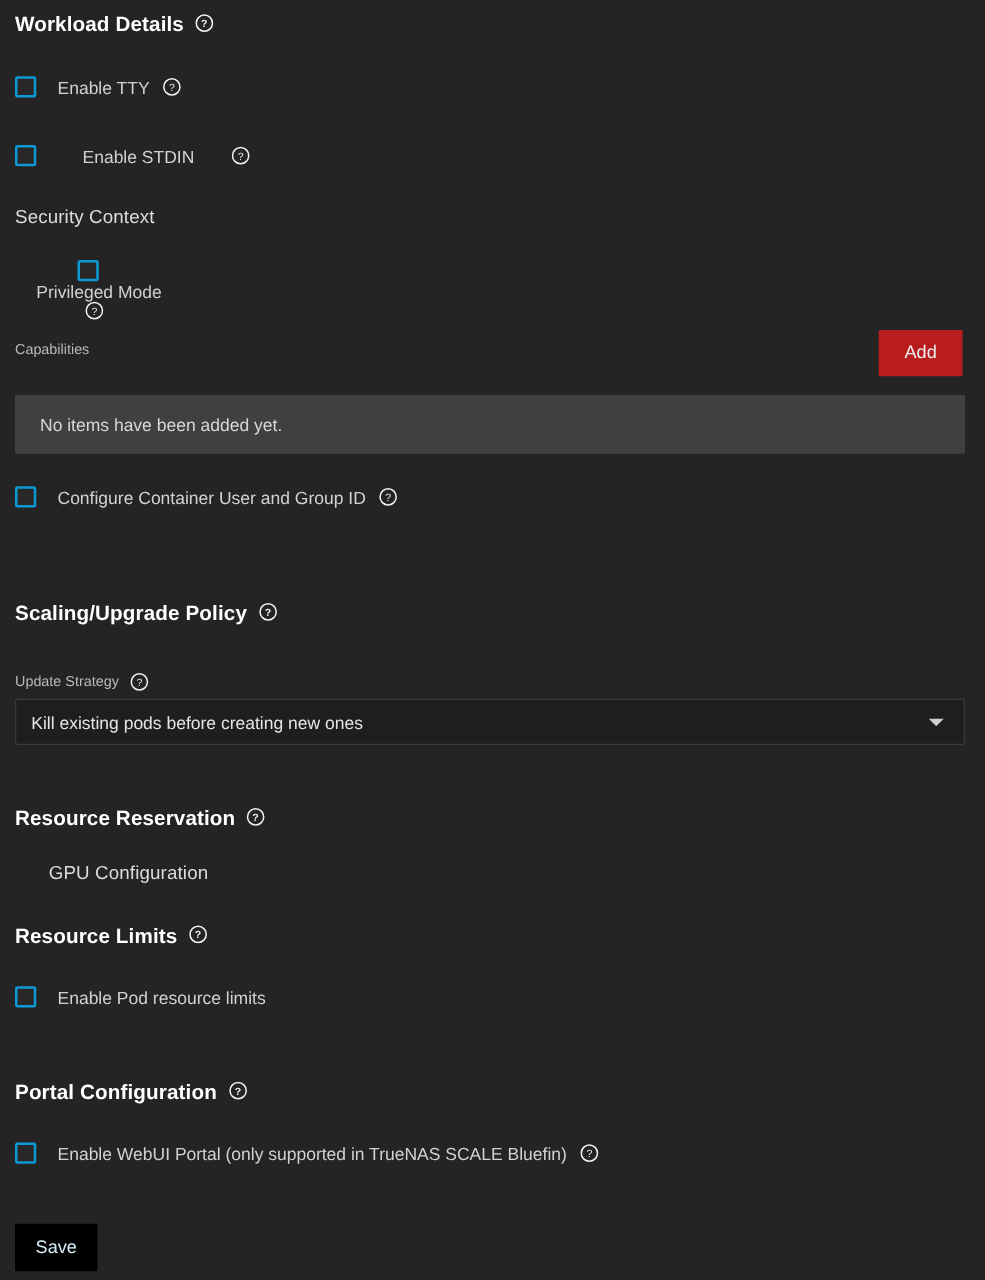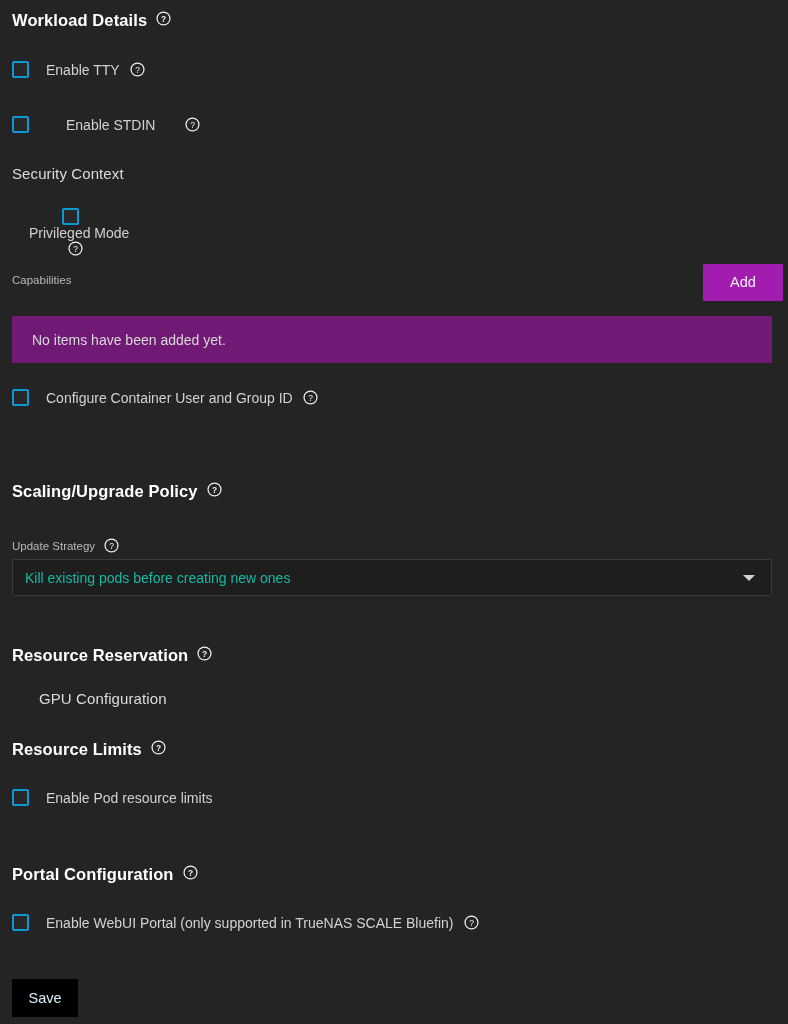--- a/index.html
+++ b/index.html
@@ -79,57 +79,57 @@
   .field-label {
     display: flex;
     align-items: center;
     gap: 9px;
     font-size: 11.5px;
     color: #b9b9b9;
   }
 
   
   .btn-add {
-    background: #a21caf;
+    background: #b91c1c;
     color: #f0f0f0;
     border: none;
     font-family: "Liberation Sans", sans-serif;
     font-size: 14.5px;
     font-weight: normal;
-    width: 80px;
+    width: 67px;
     height: 37px;
     line-height: 37px;
     text-align: center;
     cursor: pointer;
     padding: 0;
     border-radius: 1px;
   }
 
   
   .empty-panel {
-    background: #701a75;
+    background: #404040;
     height: 47px;
     display: flex;
     align-items: center;
     padding-left: 20px;
     font-size: 14px;
     color: #d8d8d8;
     border-radius: 1px;
   }
 
   
   .select-box {
     background: #1e1e1e;
     border: 1px solid #3a3a3a;
     height: 37px;
     display: flex;
     align-items: center;
     padding: 0 14px 0 12px;
     font-size: 14px;
-    color: #14b8a6;
+    color: #e5e5e5;
     border-radius: 2px;
     cursor: pointer;
     justify-content: space-between;
   }
   .caret {
     width: 0;
     height: 0;
     border-left: 6px solid transparent;
     border-right: 6px solid transparent;
     border-top: 6px solid #cfcfcf;

